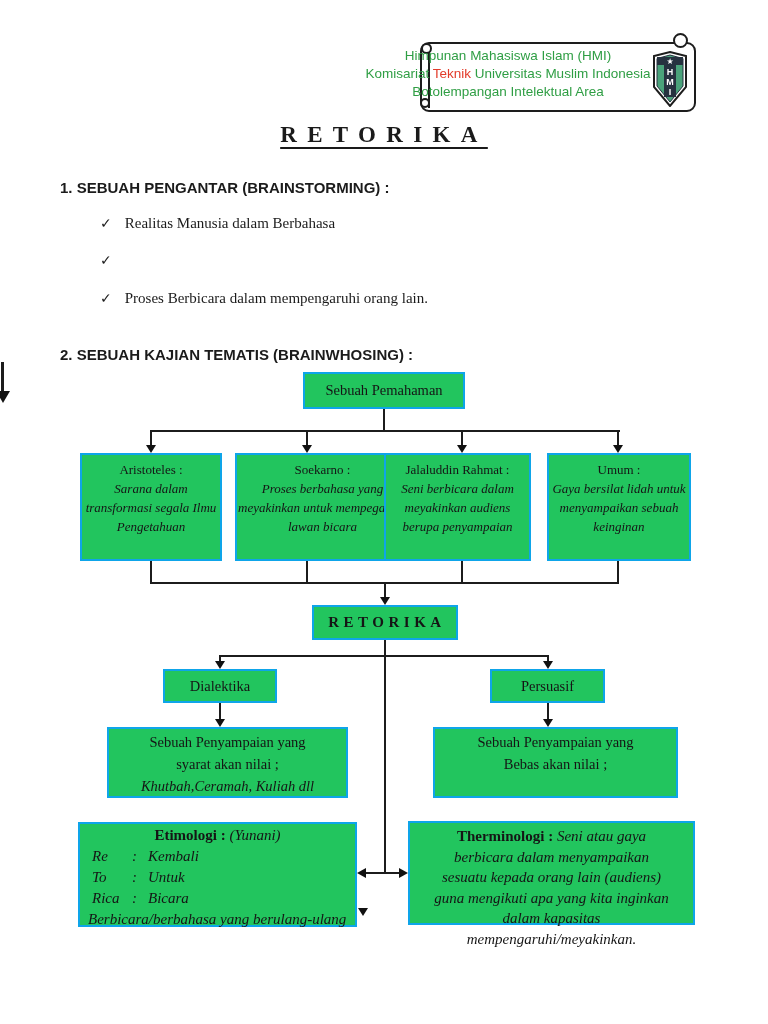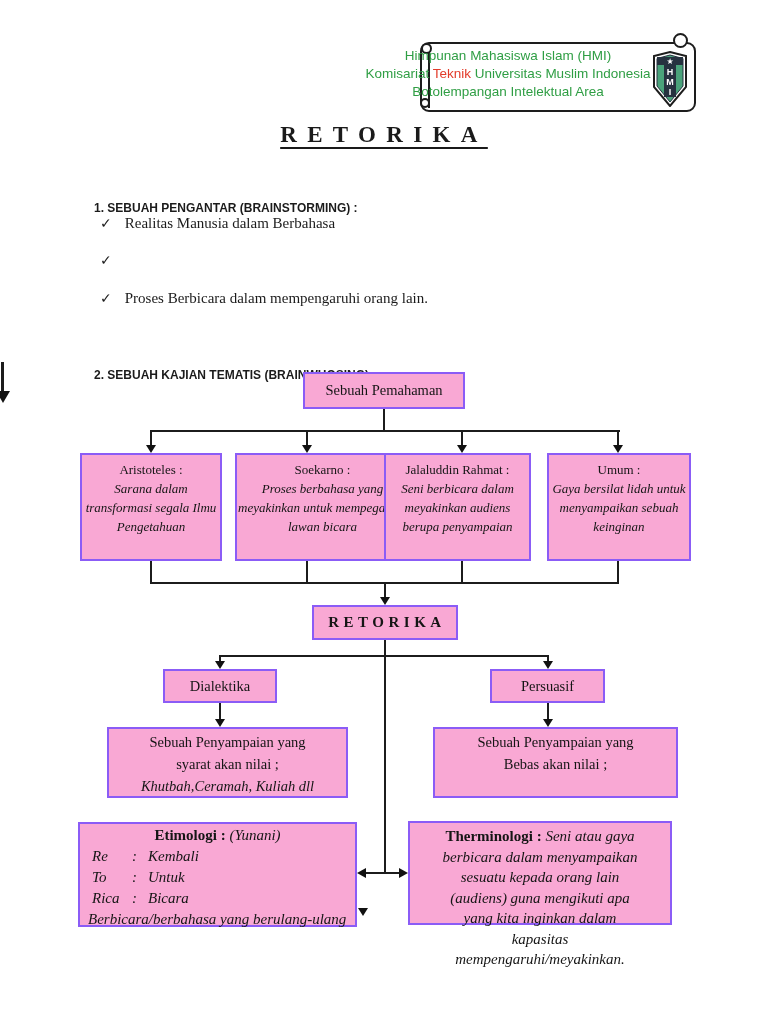--- a/index.html
+++ b/index.html
@@ -17,27 +17,27 @@
   .banner-text{position:absolute;left:348px;top:47px;width:320px;text-align:center;
                font-family:"Liberation Sans", sans-serif;font-size:13.5px;line-height:18px;
                color:#2f9e44;white-space:nowrap;}
   .banner-text .red{color:#e23b2a;}
   .logo{position:absolute;left:651px;top:51px;width:38px;height:56px;}
 
   
   .doc-title{position:absolute;left:0;top:122px;width:768px;text-align:center;}
   .doc-title span{font-weight:bold;font-size:23px;letter-spacing:0.45em;
                   text-decoration:underline;text-decoration-thickness:2px;text-underline-offset:5px;}
-  .h-num{position:absolute;left:94px;font-family:"Liberation Sans", sans-serif;
-         font-weight:bold;font-size:12px;color:#1b1b1b;margin-top:22px;}
+  .h-num{position:absolute;left:60px;font-family:"Liberation Sans", sans-serif;
+         font-weight:bold;font-size:15px;color:#1b1b1b;}
   .bullet{position:absolute;left:100px;display:flex;gap:13px;font-size:15px;color:#1b1b1b;}
   .bullet .chk{font-size:14px;}
 
   
-  .box{position:absolute;border:2px solid #8b5cf6;background:#f9a8d4;box-sizing:border-box;
+  .box{position:absolute;border:2px solid #0ea5e9;background:#22c55e;box-sizing:border-box;
        text-align:center;color:#151515;}
   .hline{position:absolute;height:2px;background:#1c1c1c;}
   .vline{position:absolute;width:2px;background:#1c1c1c;}
   .arr-down{position:absolute;width:0;height:0;border-left:5px solid transparent;
             border-right:5px solid transparent;border-top:8px solid #111;}
   .arr-left{position:absolute;width:0;height:0;border-top:5px solid transparent;
             border-bottom:5px solid transparent;border-right:9px solid #111;}
   .arr-right{position:absolute;width:0;height:0;border-top:5px solid transparent;
              border-bottom:5px solid transparent;border-left:9px solid #111;}
 
@@ -52,21 +52,21 @@
 
   .eti-box{left:78px;top:822px;width:279px;height:105px;text-align:left;font-size:15px;line-height:21px;}
   .eti-title{text-align:center;padding-top:1px;}
   .eti-title .b{font-weight:bold;}
   .eti-title .it{font-style:italic;}
   .eti-row{display:flex;font-style:italic;padding-left:12px;}
   .eti-row .t{width:40px;}
   .eti-row .c{width:16px;}
   .eti-foot{font-style:italic;padding-left:8px;}
 
-  .ter-box{left:408px;top:821px;width:264px;height:104px;font-size:15px;line-height:20.5px;padding:3px 24px;}
+  .ter-box{left:408px;top:821px;width:287px;height:104px;font-size:15px;line-height:20.5px;padding:3px 24px;}
   .ter-box .b{font-weight:bold;font-style:normal;}
   .ter-box .it{font-style:italic;}
 
   
   .edge-arrow-line{left:1px;top:362px;width:3px;height:30px;}
   .edge-arrow-head{left:-4px;top:391px;border-left-width:7px;border-right-width:7px;border-top-width:12px;}
 </style>
 </head>
 <body>
 

